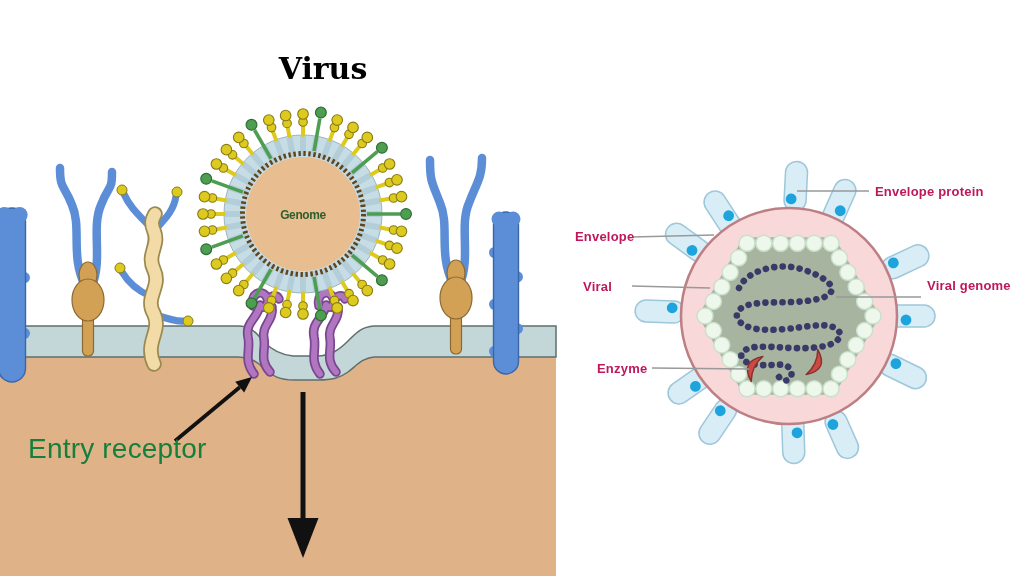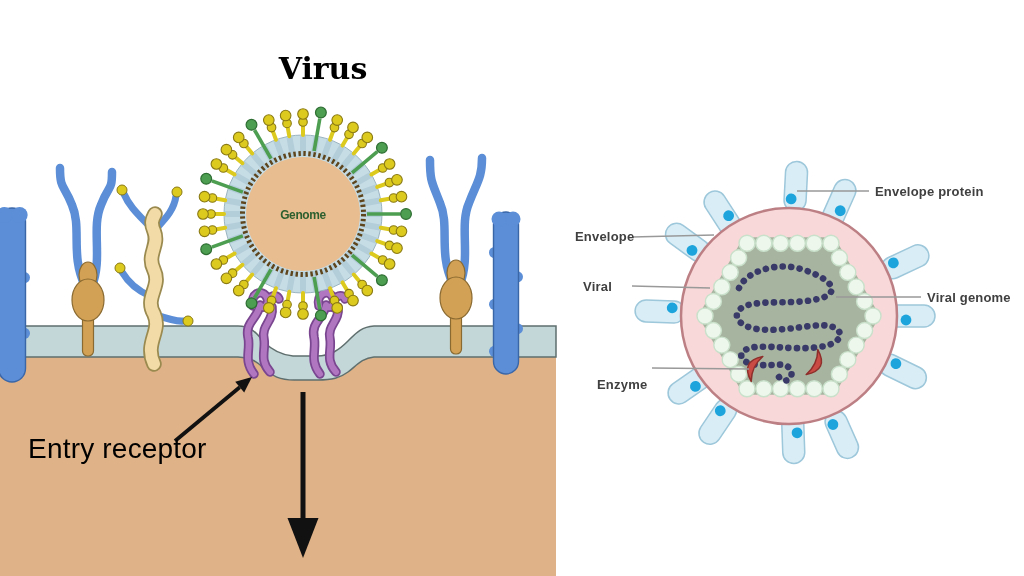--- a/index.html
+++ b/index.html
@@ -1,21 +1,21 @@
 <!DOCTYPE html>
 <html><head>
 <meta charset="utf-8">
 <style>
   html,body{margin:0;padding:0;background:#fff;}
   .stage{position:relative;width:1024px;height:576px;background:#fff;overflow:hidden;
          font-family:"Liberation Sans",sans-serif;}
   .stage svg{position:absolute;left:0;top:0;}
   .lbl{position:absolute;white-space:nowrap;}
-  .lbl-big{font-size:28px;color:#000000;letter-spacing:0.2px;}
-  .lbl-small{font-size:13px;font-weight:700;color:#404040;letter-spacing:0.2px;}
+  .lbl-big{font-size:28px;color:#15803d;letter-spacing:0.2px;}
+  .lbl-small{font-size:13px;font-weight:700;color:#be185d;letter-spacing:0.2px;}
   .title{font-family:"DejaVu Serif",serif;font-weight:700;font-size:30px;color:#000;text-align:center;}
   .core-label{font-size:13px;font-weight:700;color:#2c5e2e;text-align:center;
               filter:blur(0.6px);transform:scaleX(.92);letter-spacing:-0.4px;}
 </style>
 </head>
 <body>
 
 <div class="stage">
   <svg id="art" width="1024" height="576" viewBox="0 0 1024 576">
       <g>
@@ -356,15 +356,15 @@
       </g>
     </svg>
 
   <div class="lbl title" style="left:253px;top:51px;width:140px;">Virus</div>
   <div class="lbl core-label" style="left:267px;top:207px;width:72px;">Genome</div>
   <div class="lbl lbl-big" style="left:28px;top:433px;">Entry receptor</div>
 
   <div class="lbl lbl-small" style="left:875px;top:184px;">Envelope protein</div>
   <div class="lbl lbl-small" style="left:567px;top:229px;padding-left:8px;">Envelope</div>
   <div class="lbl lbl-small" style="left:583px;top:279px;">Viral</div>
-  <div class="lbl lbl-small" style="left:927px;top:290px;">Viral genome</div>
-  <div class="lbl lbl-small" style="left:597px;top:361px;margin-top:16px;">Enzyme</div>
+  <div class="lbl lbl-small" style="left:927px;top:278px;">Viral genome</div>
+  <div class="lbl lbl-small" style="left:597px;top:361px;">Enzyme</div>
 </div>
 
 </body></html>

